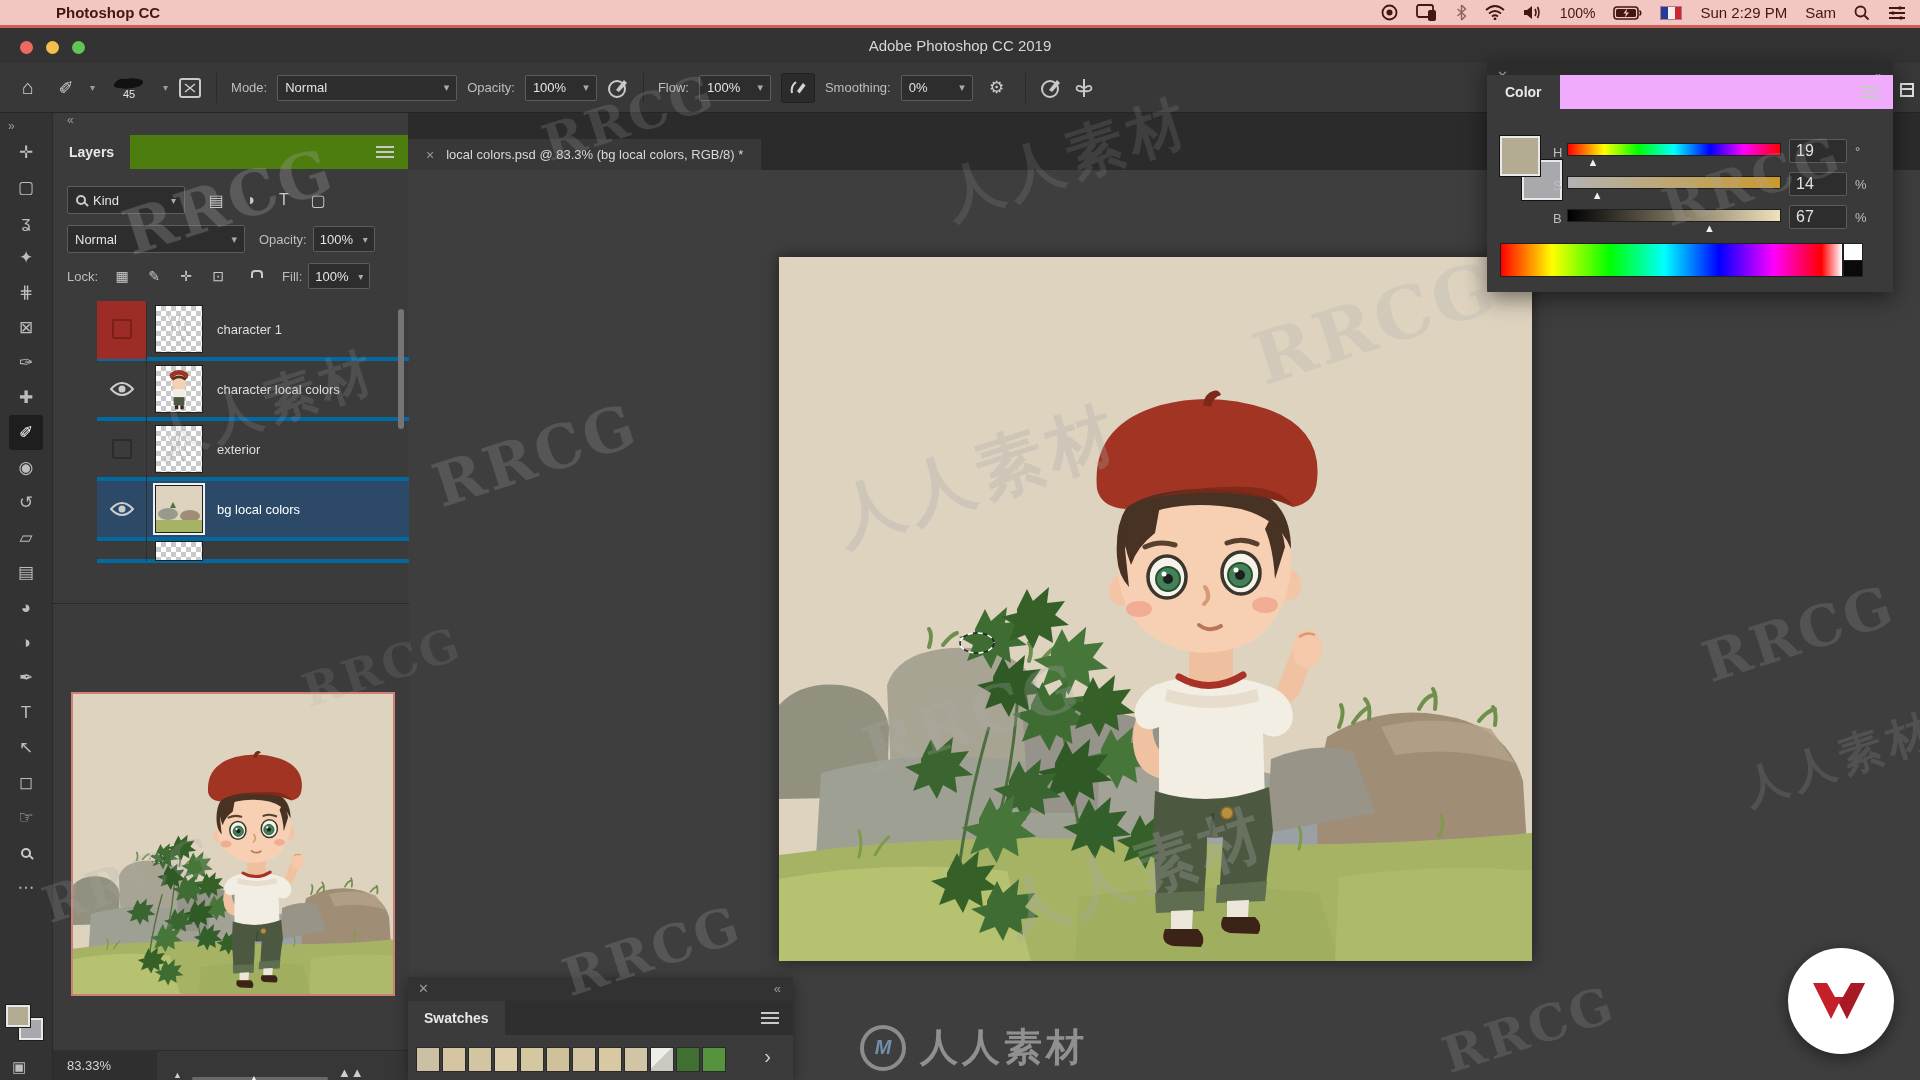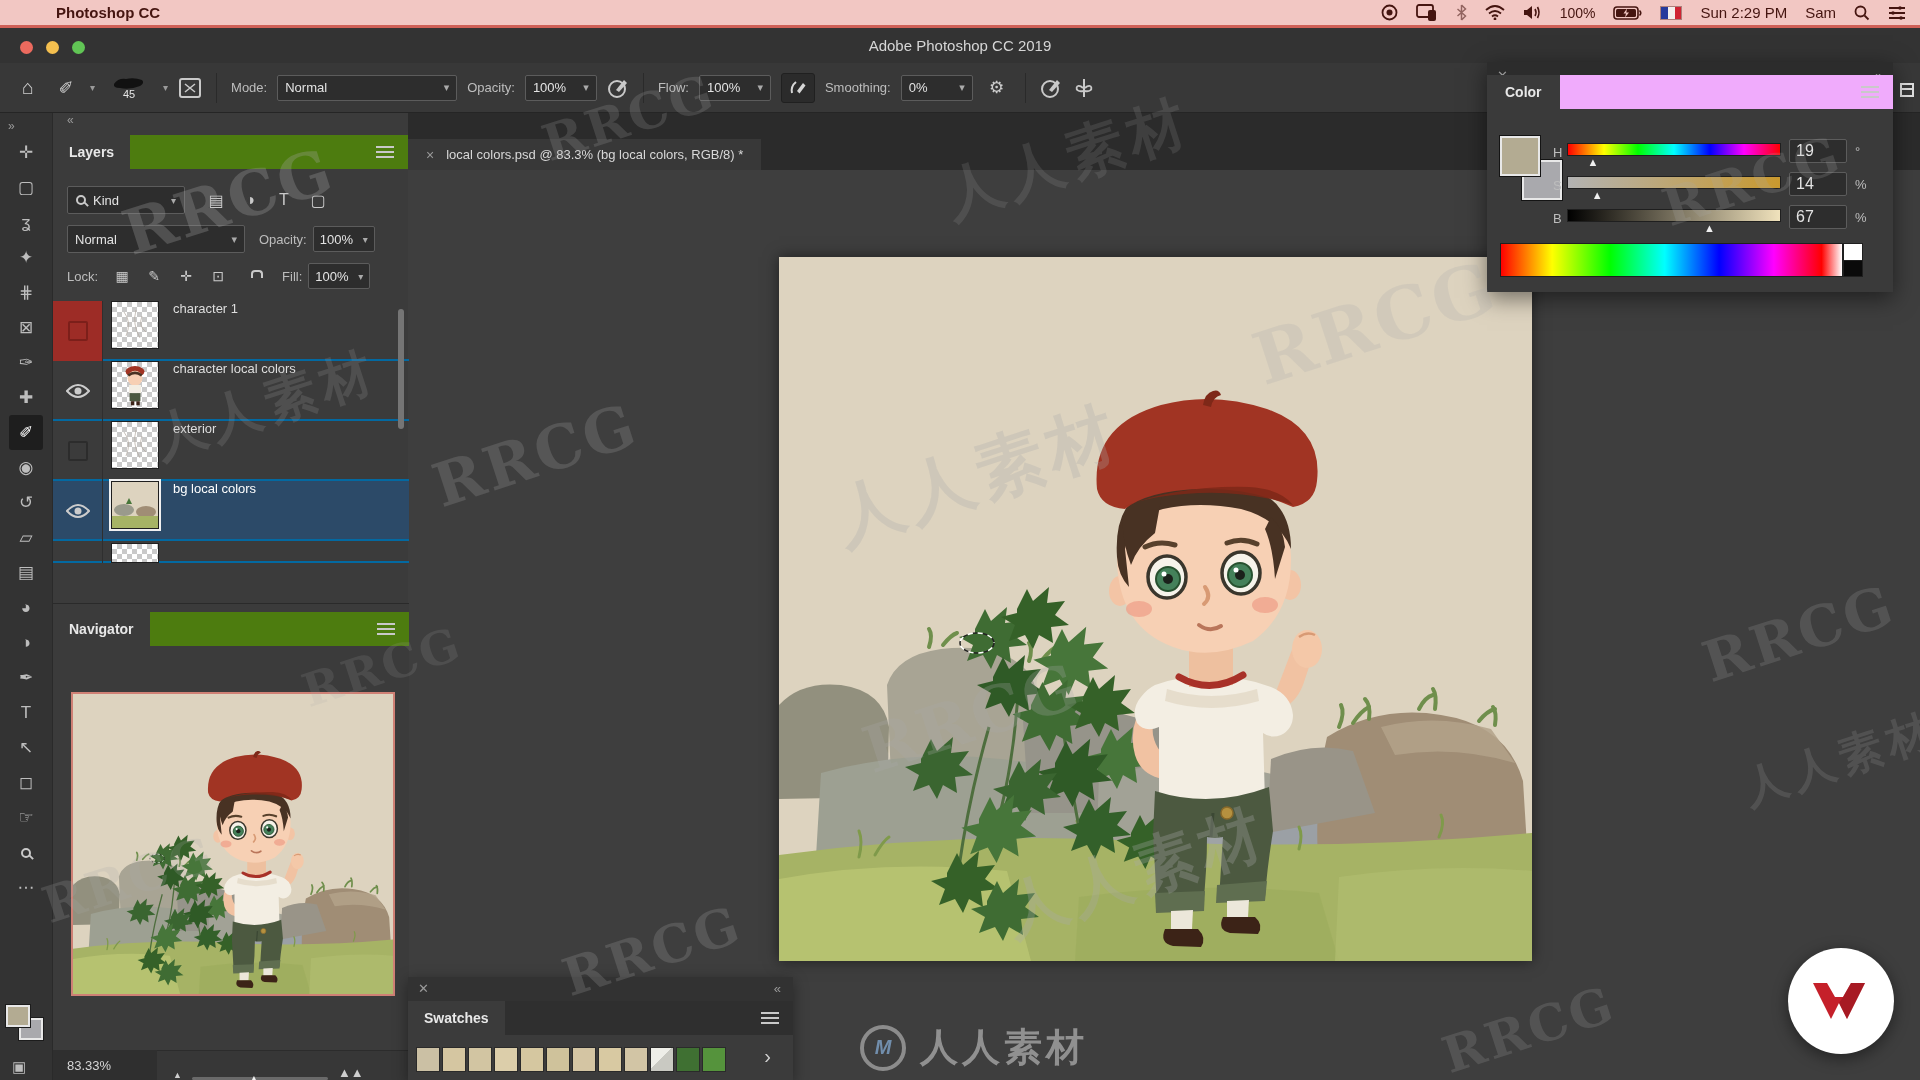--- a/index.html
+++ b/index.html
@@ -76,21 +76,21 @@
   #layers-blend { position:absolute; left:14px; top:112px; width:330px; height:28px; display:flex; align-items:center; font-size:13px; color:#bdbdbd; }
   #blend-select { width:178px; height:28px; }
   #layers-lock { position:absolute; left:14px; top:150px; width:330px; height:26px; display:flex; align-items:center; font-size:13px; color:#bdbdbd; }
   .lock-icon { color:#c9c9c9; font-size:14px; width:32px; text-align:center; }
   .padlock { width:12px; height:9px; background:#c9c9c9; border-radius:1px; position:relative; margin:8px auto 0 auto; }
   .padlock:before { content:""; position:absolute; top:-6px; left:1px; width:8px; height:6px;
                     border:2px solid #c9c9c9; border-bottom:none; border-radius:4px 4px 0 0; }
   .ps-field { background:#2d2d2d; border:1px solid #5c5c5c; border-radius:2px; color:#e3e3e3;
               height:26px; display:flex; align-items:center; padding:0 6px; }
   #layer-rows { position:absolute; left:0; top:188px; width:356px; height:262px; overflow:hidden; }
-  .layer-row { height:60px; display:flex; align-items:flex-start; border-bottom:2px solid #0369a1; }
+  .layer-row { height:60px; display:flex; align-items:center; border-bottom:4px solid #0369a1;margin-left:44px; }
   .layer-row.selected { background:#2c4a68; }
   .eye-cell { width:50px; height:60px; flex:none; display:flex; align-items:center; justify-content:center;
               border-right:1px solid #2f2f2f; }
   .eye-cell.red-label { background:#9d2c26; }
   .eye-empty { width:20px; height:20px; border:2px solid rgba(0,0,0,.25); border-radius:2px; }
   .eye-cell.red-label .eye-empty { border-color:#7c1f1a; }
   .layer-thumb { width:48px; height:48px; margin-left:8px; flex:none; border:1px solid #1f1f1f; position:relative; }
   .layer-thumb.selected-thumb { outline:2px solid #f0f0f0; }
   .layer-thumb svg { position:absolute; left:0; top:0; }
   .layer-name { margin-left:14px; color:#dedede; font-size:13px; white-space:nowrap; }
@@ -635,26 +635,20 @@
         <span class="layer-name">bg local colors</span>
       </div>
       <div class="layer-row" style="height: 22px;">
         <div class="eye-cell" style="height:22px;"></div>
         <div class="layer-thumb checker" style="height:20px;margin-top:2px;"></div>
       </div>
     </div>
   <div id="layers-scrollbar"></div>
 
   <div style="position:absolute;left:0;top:490px;width:356px;height:477px;background:#3b3b3b;border-top:1px solid #2a2a2a;">
-    <div class="panel-tabrow" style="top:8px;">
-      <div class="panel-tab">
-        <span>Navigator</span>
-      </div>
-      <div class="hamburger" style="top:11px;"></div>
-    </div>
     <div id="navigator-thumb">
       <svg viewBox="0 0 753 704" width="320" height="300" preserveAspectRatio="none">
           <use href="#scene-art"></use>
         </svg>
     </div>
     <div id="nav-bottom">
       <div id="nav-zoom-box">
         <span>83.33%</span>
       </div>
       <span class="mtn" style="font-size:9px;margin-left:16px;">▲</span>

